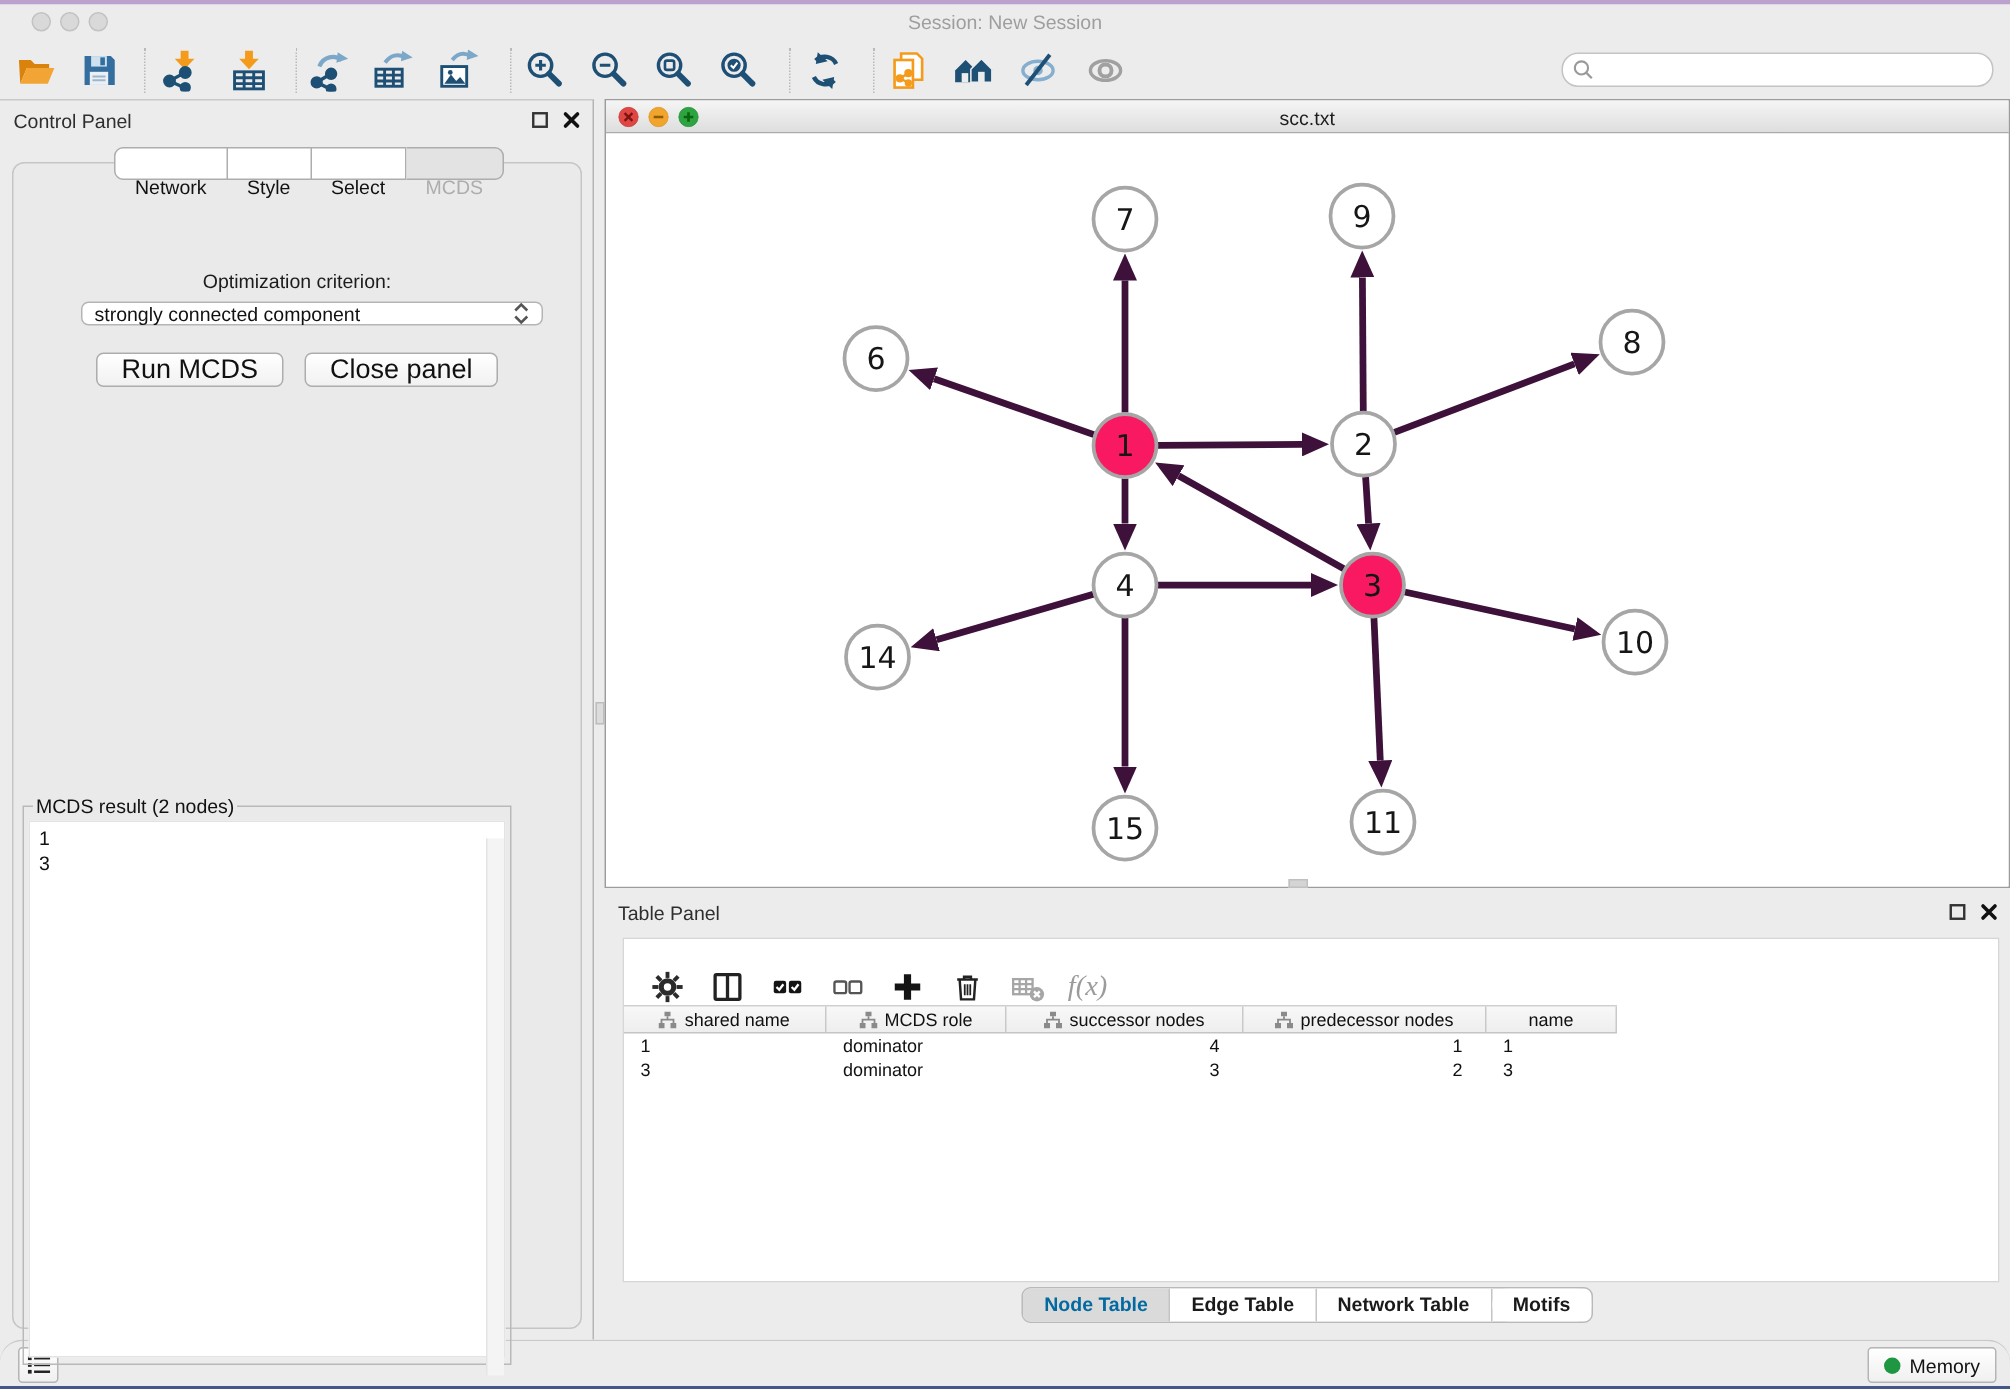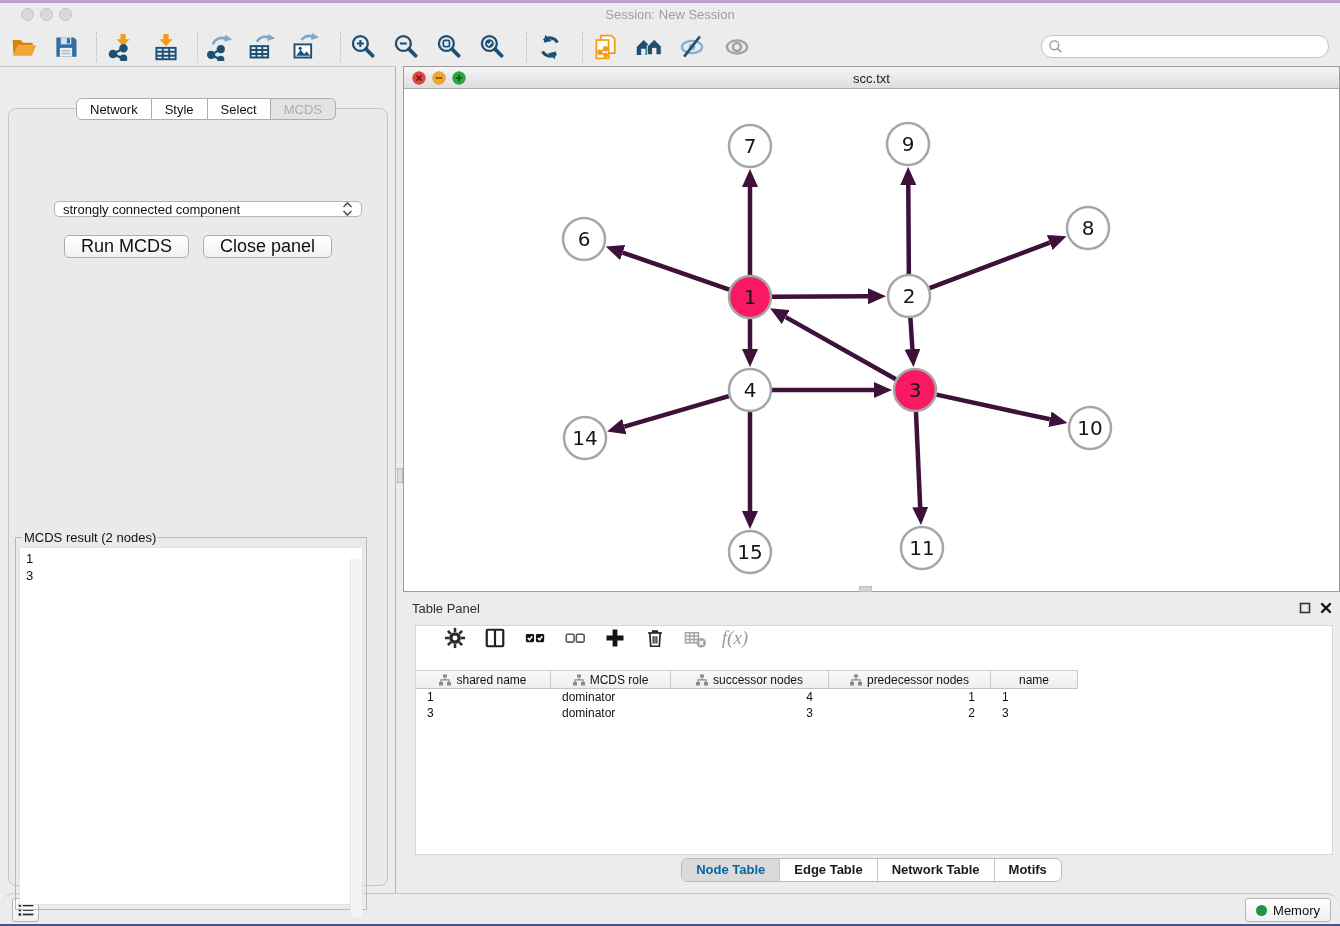--- a/index.html
+++ b/index.html
@@ -32,37 +32,37 @@
   
   .control-panel{position:absolute;left:0;top:66px;width:396px;height:827px;
     background:#ECECEC;border-top:1px solid #C9C9C9;border-right:1px solid #B5B5B5;}
   .panel-header{position:relative;height:26px;}
   .panel-title{position:absolute;left:9px;top:6px;font-size:13px;color:#2E2E2E;}
   .ph-icons{position:absolute;right:8px;top:7px;display:flex;gap:9px;align-items:center;}
   .ph-icons svg{display:block;}
 
   
   .cp-tabs{position:absolute;left:76px;top:31px;display:flex;z-index:2;}
-  .cp-tab{height:22px;padding:3px 13px 0 13px;font-size:13px;color:#111;background:#fff;
+  .cp-tab{height:22px;padding:18px 13px 0 13px;font-size:13px;color:#111;background:#fff;
     border:1px solid #ADADAD;border-left:none;text-align:right;}
   .cp-tab:first-child{border-left:1px solid #ADADAD;border-radius:6px 0 0 6px;}
   .cp-tab:last-child{border-radius:0 6px 6px 0;}
   .cp-tab.active{background:#E3E3E3;color:#ADADAD;}
   .cp-content{position:absolute;left:8px;top:41px;width:380px;height:778px;
     background:#EAEAEA;border:1px solid #C6C6C6;border-radius:8px;z-index:1;}
   .opt-label{position:absolute;left:0;right:0;top:71px;text-align:center;font-size:13px;color:#1c1c1c;}
   .cp-select{position:absolute;left:45px;top:92px;width:308px;height:16px;background:#fff;
     border:1px solid #B5B5B5;border-radius:5px;display:flex;align-items:center;padding:0 8px;}
   .cp-select .sel-text{flex:1;font-size:13px;color:#111;}
   .btn-row{position:absolute;left:0;right:0;top:126px;display:flex;justify-content:center;gap:14px;}
   .pbtn{height:23px;padding:0 16px;font-size:18px;color:#111;background:linear-gradient(#FFFFFF,#F1F1F1);
     border:1px solid #ADADAD;border-radius:5px;display:flex;align-items:center;}
 
   
-  .result-box{position:absolute;left:6px;top:421px;width:352px;height:380px;margin:0;
+  .result-box{position:absolute;left:6px;top:421px;width:326px;height:380px;margin:0;
     border:1px solid #B9B9B9;padding:2px 3px 3px 3px;background:transparent;}
   .result-box legend{font-size:13px;color:#111;padding:0 2px;margin-left:3px;}
   .result-area{position:relative;width:100%;height:358px;background:#fff;border:1px solid #E3E3E3;
     font-size:13px;color:#111;padding:2px 0 0 6px;line-height:17px;white-space:pre;}
   .result-scroll{position:absolute;right:0;top:0;width:12px;height:100%;background:#F4F4F4;
     border-left:1px solid #E4E4E4;}
 
   
   .vgrip{position:absolute;left:397px;top:468px;width:6px;height:15px;background:#DCDCDC;
     border:1px solid #BDBDBD;}
@@ -75,21 +75,21 @@
   .net-titlebar{position:relative;height:22px;background:linear-gradient(#F5F5F5,#DEDEDE);
     border-bottom:1px solid #ABABAB;}
   .net-title{position:absolute;left:0;right:0;top:4px;text-align:center;font-size:13px;color:#1d1d1d;}
   .traffic{position:absolute;top:4px;width:14px;height:14px;border-radius:50%;}
   .net-canvas{position:relative;width:935px;height:502px;background:#fff;overflow:hidden;}
 
   
   .table-panel{position:absolute;left:403px;top:595px;width:937px;height:291px;background:#ECECEC;}
   .table-card{position:absolute;left:12px;top:30px;width:918px;height:230px;background:#fff;
     border:1px solid #D6D6D6;}
-  .tt-bar{position:relative;height:44px;display:flex;align-items:flex-start;gap:16px;padding-left:27px;}
+  .tt-bar{position:relative;height:44px;display:flex;align-items:flex-end;gap:16px;padding-left:17px;}
   .tt-icon{width:24px;height:24px;display:flex;align-items:center;justify-content:center;}
   .fx{font-family:"Liberation Serif",serif;font-style:italic;font-size:19px;color:#9B9B9B;}
   .tbl-header{display:flex;height:19px;border-top:1px solid #CFCFCF;border-bottom:1px solid #C4C4C4;
     width:662px;background:linear-gradient(#F8F8F8,#EEEEEE);}
   .th-cell{display:flex;align-items:center;justify-content:center;gap:5px;font-size:12px;color:#111;
     border-right:1px solid #C9C9C9;height:100%;}
   .tbl-row{display:flex;height:16px;}
   .td{font-size:12px;color:#111;padding:1px 0 0 0;}
   .td.left{padding-left:11px;text-align:left;}
   .td.right{padding-right:16px;text-align:right;}
@@ -282,29 +282,41 @@
     <div class="searchbox">
       <svg width="16" height="16" viewBox="0 0 16 16">
           <circle cx="6.3" cy="6.3" r="4.4" fill="none" stroke="#9a9a9a" stroke-width="1.4"></circle>
           <path d="M9.6 9.6l3.6 3.6" stroke="#9a9a9a" stroke-width="1.5"></path>
         </svg>
       <input type="text" placeholder="" style="">
     </div>
   </div>
 
   <div class="control-panel">
+    <div class="panel-header">
+      <div class="panel-title">Control Panel</div>
+      <div class="ph-icons">
+        <svg width="12" height="12" viewBox="0 0 12 12">
+            <rect x="1.5" y="1.5" width="9" height="9" fill="none" stroke="#333" stroke-width="1.6"></rect>
+          </svg>
+        <svg width="12" height="12" viewBox="0 0 12 12">
+            <path d="M2 2l8 8M10 2l-8 8" stroke="#111" stroke-width="2.4" stroke-linecap="round"></path>
+          </svg>
+      </div>
+    </div>
 
     <div class="cp-tabs">
       <div class="cp-tab">Network</div>
       <div class="cp-tab">Style</div>
       <div class="cp-tab">Select</div>
       <div class="cp-tab active">MCDS</div>
     </div>
 
     <div class="cp-content">
+      <div class="opt-label">Optimization criterion:</div>
       <div class="cp-select">
         <span class="sel-text">strongly connected component</span>
         <svg width="11" height="16" viewBox="0 0 11 16">
             <path d="M1.5 6L5.5 2l4 4" fill="none" stroke="#555" stroke-width="1.7"></path>
             <path d="M1.5 10l4 4 4-4" fill="none" stroke="#555" stroke-width="1.7"></path>
           </svg>
       </div>
       <div class="btn-row">
         <div class="pbtn">Run MCDS</div>
         <div class="pbtn">Close panel</div>

